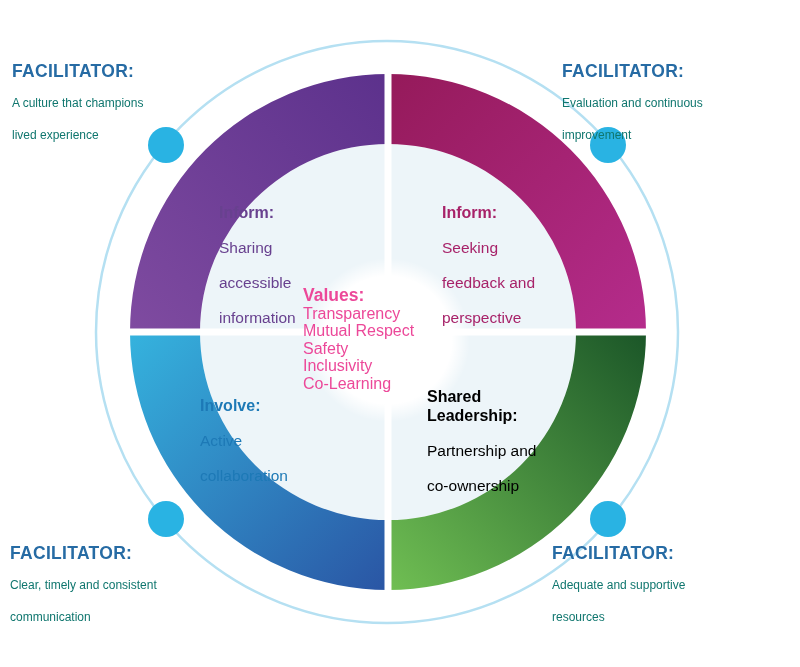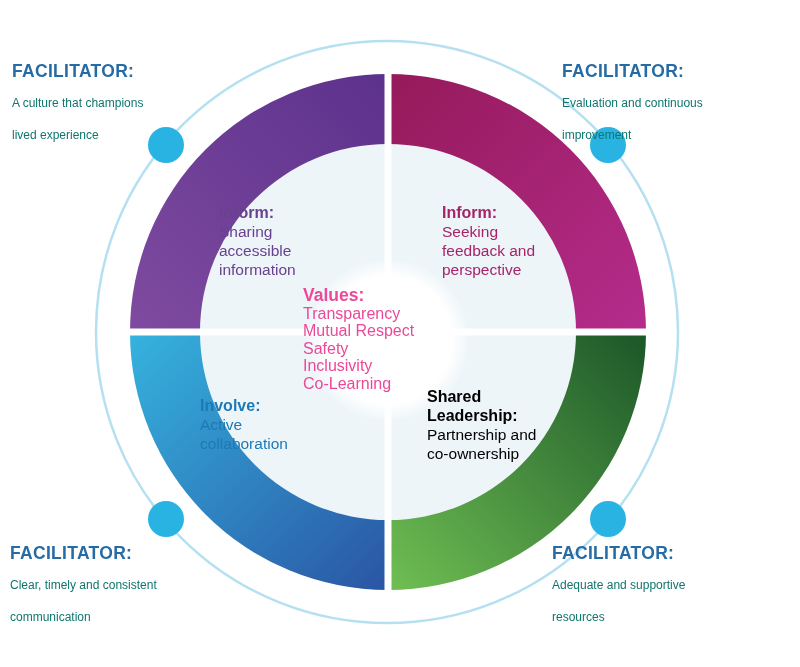--- a/index.html
+++ b/index.html
@@ -2,21 +2,21 @@
 <html><head>
 <meta charset="utf-8">
 <style>
   html,body{margin:0;padding:0;background:#ffffff;width:800px;height:667px;overflow:hidden;}
   .canvas{position:relative;width:800px;height:667px;font-family:"Liberation Sans",sans-serif;}
   svg{position:absolute;left:0;top:0;}
   .txt{position:absolute;text-align:left;}
   .fac-heading{font-weight:700;font-size:17.5px;line-height:22px;color:#266ba4;letter-spacing:.3px;}
   .fac-line{font-size:12px;line-height:19.5px;color:#0f766e;margin-top:12px;}
   .quad-heading{font-weight:700;font-size:16px;line-height:19px;}
-  .quad-line{font-size:15.5px;line-height:19px;}
+  .quad-line{font-size:15.5px;line-height:19px;margin-top:16px;}
   .q-inform{color:#68418f;}
   .q-consult{color:#a72269;}
   .q-involve{color:#1d79b6;}
   .q-shared{color:#000000;}
   .center-block{color:#ec4899;}
   .center-heading{font-weight:700;font-size:17.5px;line-height:19px;}
   .center-line{font-size:16px;line-height:17.4px;}
   .block-line{display:block;}
 </style>
 </head>

